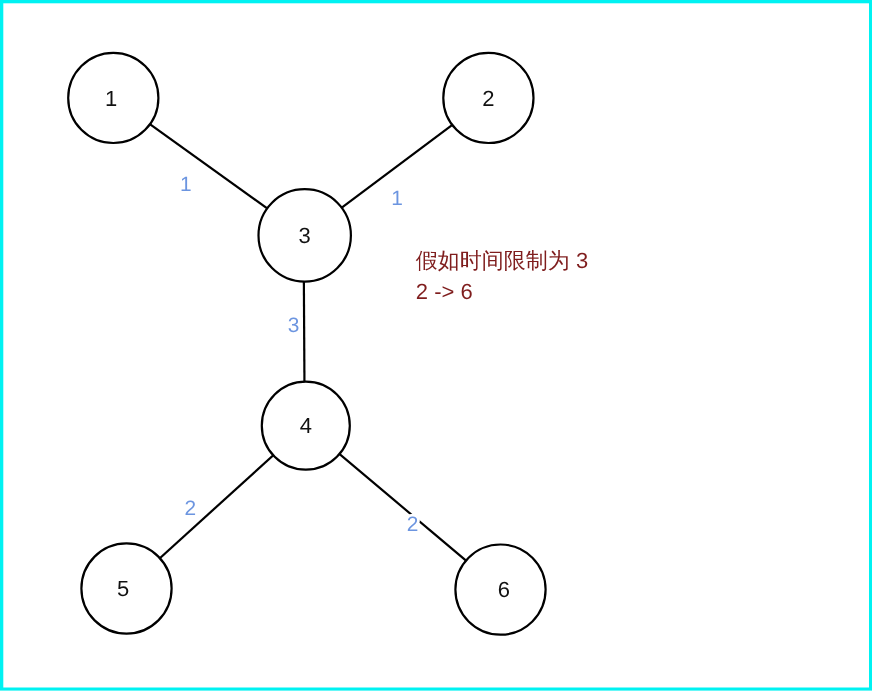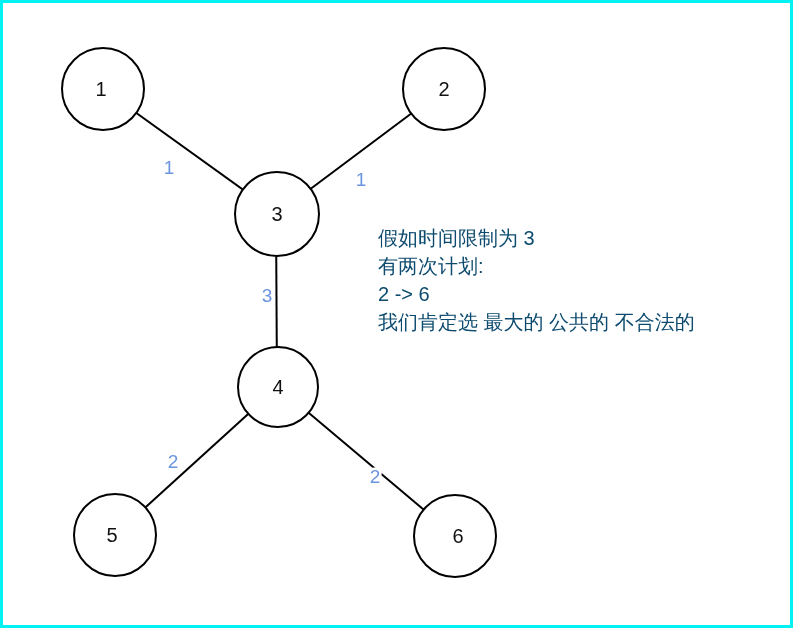--- a/index.html
+++ b/index.html
@@ -44,21 +44,21 @@
     paint-order: stroke;
     stroke: #ffffff;
     stroke-width: 5;
   }
   .annotation {
     position: absolute;
     left: 375px;
     top: 221px;
     font-size: 20px;
     line-height: 28px;
-    color: #0c4a6e;
+    color: #7f1d1d;
     white-space: nowrap;
   }
 </style>
 </head>
 <body>
 
 <div class="canvas">
 
   <svg class="diagram-svg" width="793" height="628" viewBox="0 0 793 628" xmlns="http://www.w3.org/2000/svg">
 
@@ -84,18 +84,16 @@
 
     <text class="edge-weight" x="166" y="171" fill="#6c95e0">1</text>
     <text class="edge-weight" x="358" y="183" fill="#6c95e0">1</text>
     <text class="edge-weight" x="264" y="299" fill="#6c95e0">3</text>
     <text class="edge-weight" x="170" y="465" fill="#6c95e0">2</text>
     <text class="edge-weight" x="372" y="480" fill="#6c95e0">2</text>
   </svg>
 
   <div class="annotation">
     <div>假如时间限制为 3</div>
-    <div>有两次计划:</div>
     <div>2 -&gt; 6</div>
-    <div>我们肯定选 最大的 公共的 不合法的</div>
   </div>
 
 </div>
 
 </body></html>

